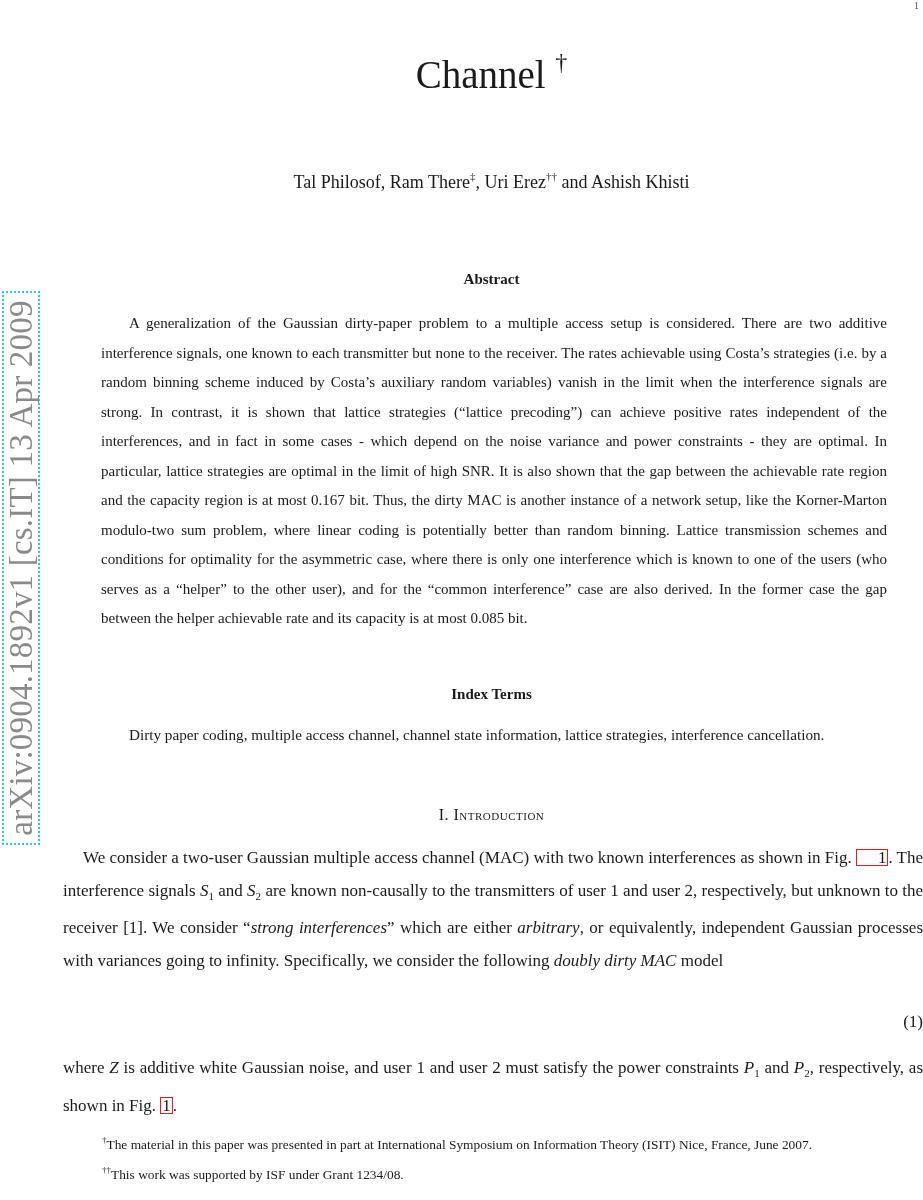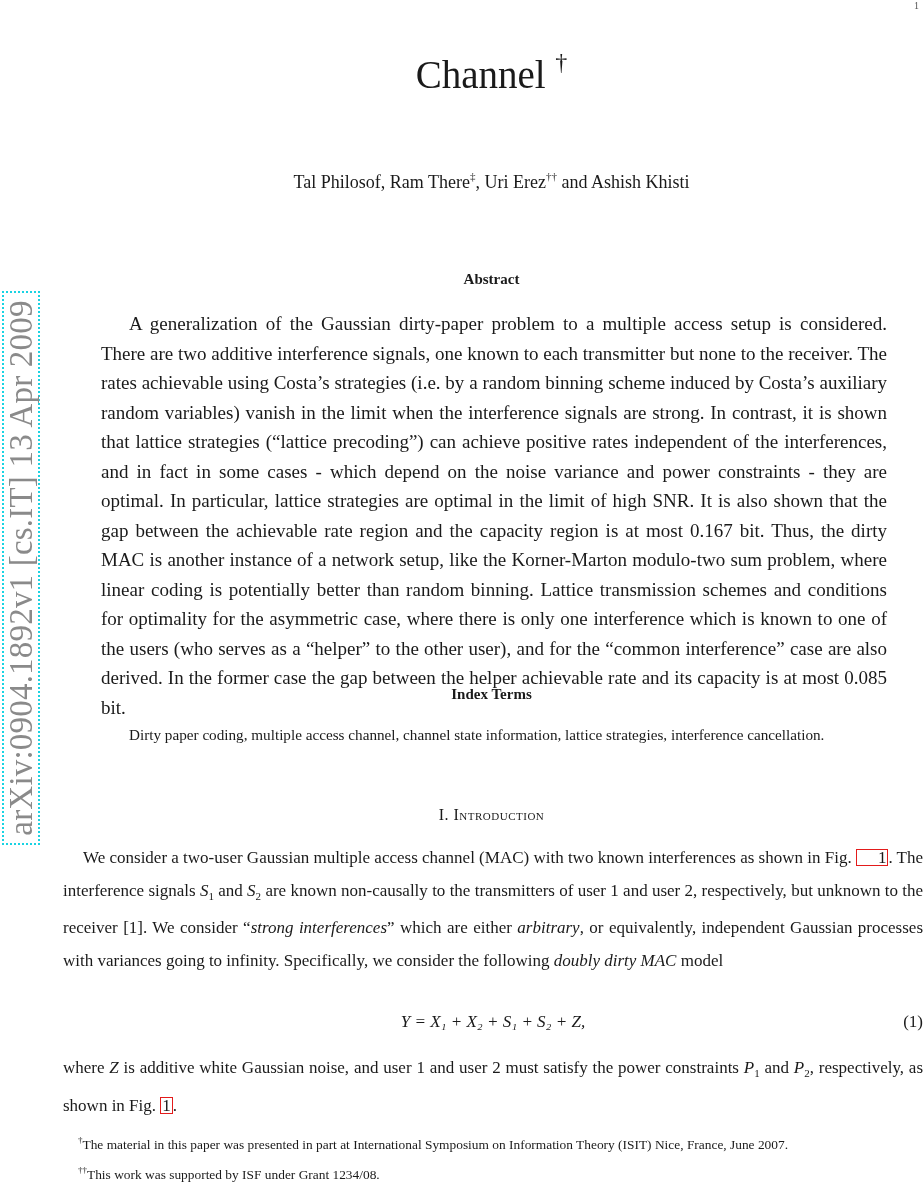--- a/index.html
+++ b/index.html
@@ -33,21 +33,21 @@
 
   .heading-bold {
     position: absolute; left: 60px; width: 863px; text-align: center;
     font-size: 15px; font-weight: bold;
   }
   .abstract-head { top: 271px; }
   .index-head { top: 686px; }
 
   .abstract-body {
     position: absolute; left: 101px; width: 786px; top: 309px;
-    font-size: 19px; line-height: 29.5px; text-align: justify; text-indent: 28px;
+    font-size: 15px; line-height: 29.5px; text-align: justify; text-indent: 28px;
   }
   .index-body {
     position: absolute; left: 101px; width: 786px; top: 726px;
     font-size: 15.2px; text-align: justify; text-indent: 28px;
   }
 
   .section-title {
     position: absolute; left: 60px; width: 863px; top: 806px; text-align: center;
     font-size: 16px; letter-spacing: 0.5px;
   }
@@ -78,21 +78,21 @@
   .intro2 {
     position: absolute; left: 63px; width: 860px; top: 1052px;
     font-size: 17px; line-height: 32.5px; text-align: justify;
   }
   .intro2 p { margin: 0; }
 
   .footnotes {
     position: absolute; left: 78px; width: 845px; top: 1128px;
     font-size: 13.4px; line-height: 24.5px;
   }
-  .footnotes div { white-space: nowrap; }
+  .footnotes div { white-space: nowrap; margin-left: 24px; }
   .footnotes sup { font-size: 9px; vertical-align: 6px; }
 </style>
 </head>
 <body>
 
 <div class="page-number">1</div>
 
 <div class="arxiv-stamp">
   <span>arXiv:0904.1892v1  [cs.IT]  13 Apr 2009</span>
 </div>
@@ -113,21 +113,20 @@
 
 <div class="section-title"><span>I. </span><span class="sc">Introduction</span></div>
 
 <div class="intro">
   <p class="indent">
     <span>We consider a two-user Gaussian multiple access channel (MAC) with two known interferences as shown in Fig. </span><a class="fig-ref" href="#">1</a><span>. The interference signals </span><span class="math"><span>S</span><sub>1</sub></span><span> and </span><span class="math"><span>S</span><sub>2</sub></span><span> are known non-causally to the transmitters of user 1 and user 2, respectively, but unknown to the receiver [1]. We consider “</span><i>strong interferences</i><span>” which are either </span><i>arbitrary</i><span>, or equivalently, independent Gaussian processes with variances going to infinity. Specifically, we consider the following </span><i>doubly dirty MAC</i><span> model</span>
   </p>
 </div>
 
 <div class="equation">
-  <span class="eq math">Y = X₁ + X₂ + S₁ + S₂ + Z,</span>
   <span class="eq-num">(1)</span>
 </div>
 
 <div class="intro2">
   <p>
     <span>where </span><span class="math">Z</span><span> is additive white Gaussian noise, and user 1 and user 2 must satisfy the power constraints </span><span class="math"><span>P</span><sub>1</sub></span><span> and </span><span class="math"><span>P</span><sub>2</sub></span><span>, respectively, as shown in Fig. </span><a class="fig-ref" href="#">1</a><span>.</span>
   </p>
 </div>
 
 <div class="footnotes">

